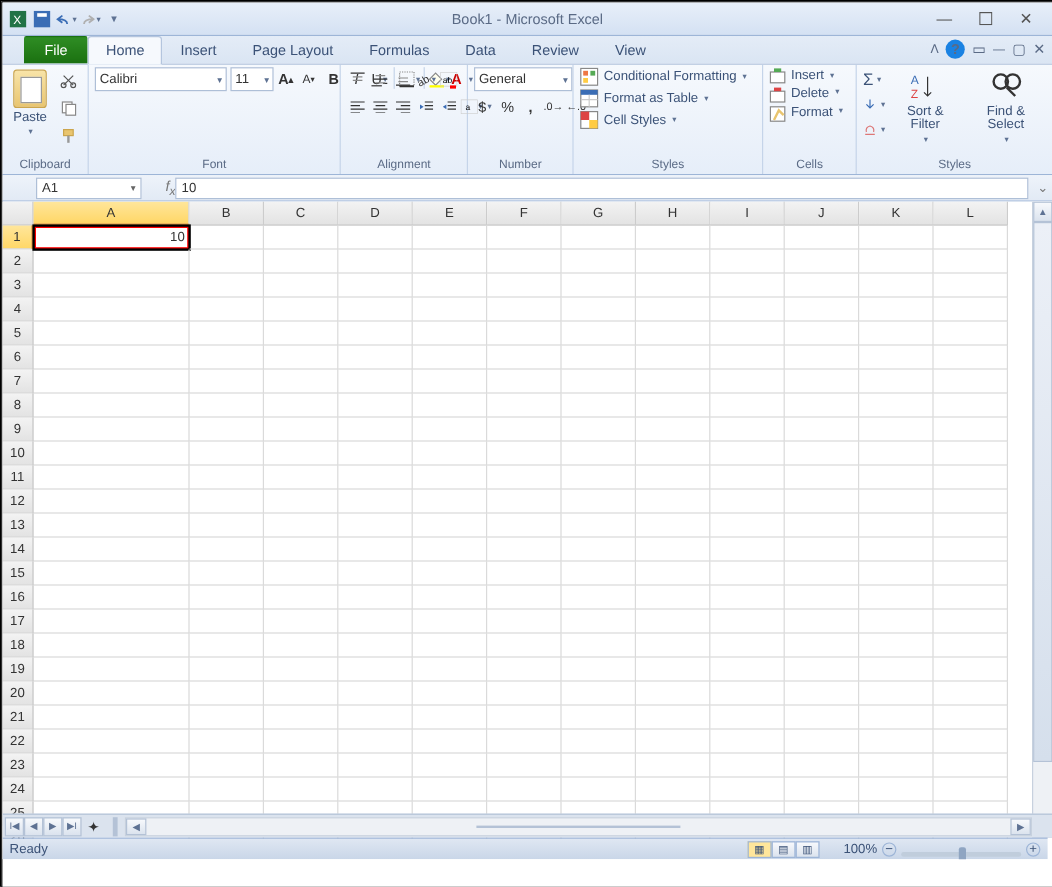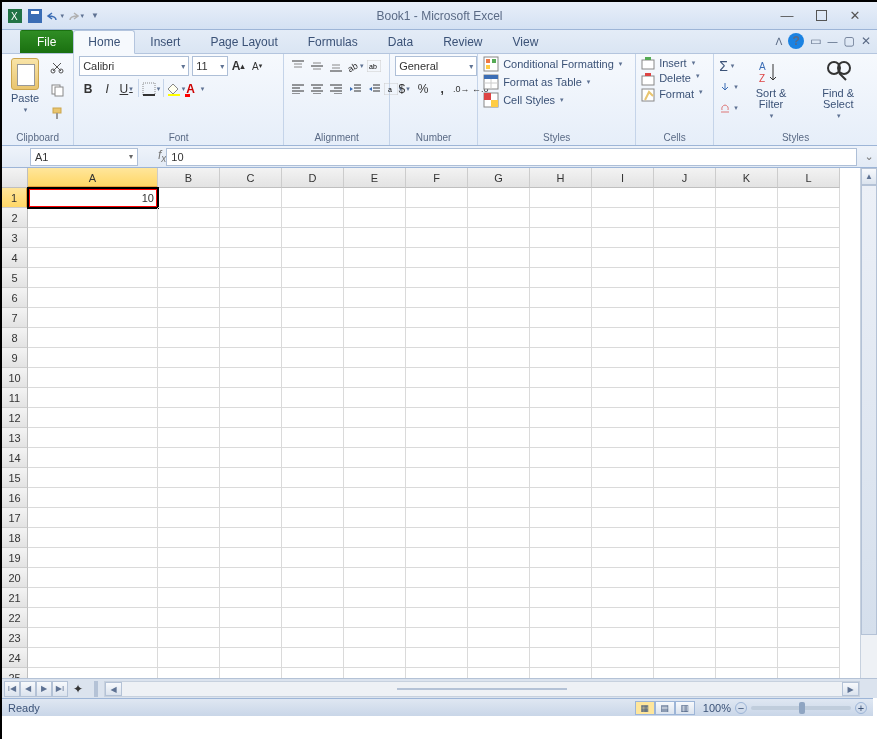--- a/index.html
+++ b/index.html
@@ -23,21 +23,21 @@
 .group-label{text-align:center;font-size:10px;color:#5a6a85;padding:1px 0 2px 0;position:relative}
 .vbtn{display:flex;flex-direction:column;align-items:center;gap:2px;padding:2px 4px;font-size:11px;color:#3b5277}
 .rowbtns{display:flex;flex-direction:column;gap:1px}
 .minibtn{width:22px;height:22px;display:flex;align-items:center;justify-content:center;border:1px solid transparent}
 .fontbox{border:1px solid #aebfd7;background:#fff;height:20px;display:flex;align-items:center;padding:0 3px;font-size:11px}
 .fontbox .dd{margin-left:auto;font-size:8px;color:#5e7293}
 .iconrow{display:flex;gap:1px}
 .ic16{width:18px;height:20px;display:flex;align-items:center;justify-content:center;font-size:12px}
 .dd8{font-size:7px;color:#5e7293;margin-left:1px}
 .namebox-row{height:22px;background:linear-gradient(#eef3fa,#e2eaf5);border-bottom:1px solid #9db5d7;display:flex;align-items:center}
-.namebox{width:108px;height:18px;margin-left:28px;border:1px solid #aebfd7;background:#fff;display:flex;align-items:center;padding:0 4px;font-size:11px}
+.namebox{width:88px;height:18px;margin-left:28px;border:1px solid #aebfd7;background:#fff;display:flex;align-items:center;padding:0 4px;font-size:11px}
 .namebox .dd{margin-left:auto;font-size:8px;color:#666}
 .fx{margin-left:20px;display:flex;align-items:flex-end;gap:5px}
 .fxlabel{font-style:italic;font-size:12px;color:#777}
 .formulabar{flex:1;height:18px;border:1px solid #aebfd7;background:#fff;margin-right:4px;padding:0 4px;font-size:11px;display:flex;align-items:center}
 .expand{width:16px;text-align:center;color:#777}
 .grid-area{position:relative;height:548px;overflow:hidden;background:#fff}
 .colheaders{display:flex;height:18px;position:absolute;top:0;left:0}
 .corner{width:26px;height:20px;background:linear-gradient(#f3f3f3,#e3e3e3);border-right:1px solid #bfbfbf;border-bottom:1px solid #bfbfbf}
 .colh{width:62px;height:20px;background:linear-gradient(#f3f3f3,#e3e3e3);border-right:1px solid #ccc;border-bottom:1px solid #bfbfbf;text-align:center;font-size:11px;line-height:20px;color:#333}
 .colh.wide{width:130px}
@@ -60,21 +60,21 @@
 .sheettab.active{background:#fff;font-weight:normal}
 .sheettab.inactive{background:#e2e8f0}
 .newsheet{width:20px;text-align:center;font-size:12px}
 .hscroll{flex:1;height:16px;background:#eef1f5;border:1px solid #c7d1de;margin:0 17px 0 6px;display:flex}
 .hscroll .btn{width:17px;background:linear-gradient(#f7f9fc,#dbe3ee);border:1px solid #b4c2d6;text-align:center;font-size:8px;line-height:13px;color:#5e7293}
 .hscroll .track{flex:1;display:flex}
 .hscroll .thumb{width:170px;background:linear-gradient(#ecf0f7,#d5dfec);border:1px solid #b4c2d6;margin:auto}
 .statusbar{position:absolute;bottom:0;left:0;right:4px;height:18px;background:linear-gradient(#dfe7f2,#c9d6e8);display:flex;align-items:center;padding:0 6px;font-size:11px;color:#3b5277;border-top:1px solid #9db5d7}
 .statusbar .viewbtns{margin-left:auto;display:flex;gap:0}
 .statusbar .vb{width:20px;height:14px;border:1px solid #9db5d7;background:linear-gradient(#f7f9fc,#dbe3ee);text-align:center;font-size:9px;line-height:12px}
-.zoom{margin-left:8px;display:flex;align-items:center;gap:4px}
+.zoom{margin-left:20px;display:flex;align-items:flex-end;gap:4px}
 .slider{width:100px;height:4px;background:#c0cddc;position:relative;border-radius:2px}
 .slider .th{position:absolute;left:48px;top:-4px;width:6px;height:12px;background:#8fa5c2;border-radius:2px}
 .pasteico{width:28px;height:32px;background:linear-gradient(#f8e4a8,#e9c56f);border:1px solid #cba54d;border-radius:3px;position:relative}
 .pasteico::after{content:"";position:absolute;top:5px;left:5px;width:16px;height:20px;background:#fff;border:1px solid #999}
 svg{display:block}
 </style>
 </head>
 <body>
 
 <div class="titlebar">
@@ -166,21 +166,21 @@
               <rect x="3" y="2" width="8" height="5" fill="#e9c56f" stroke="#cba54d"></rect>
               <rect x="6" y="7" width="2" height="6" fill="#999"></rect>
             </svg>
           </div>
       </div>
     </div>
     <div class="group-label">Clipboard</div>
   </div>
 
   <div class="group" style="width:210px">
-    <div class="group-body" style="flex-direction:column;gap:3px">
+    <div class="group-body" style="gap:3px">
       <div class="iconrow">
         <div class="fontbox" style="width:110px">
             <span>Calibri</span>
             <span class="dd">▾</span>
           </div>
         <div class="fontbox" style="width:36px;margin-left:2px">
             <span>11</span>
             <span class="dd">▾</span>
           </div>
         <div class="ic16" style="font-weight:bold">A<span style="font-size:8px">▴</span></div>

